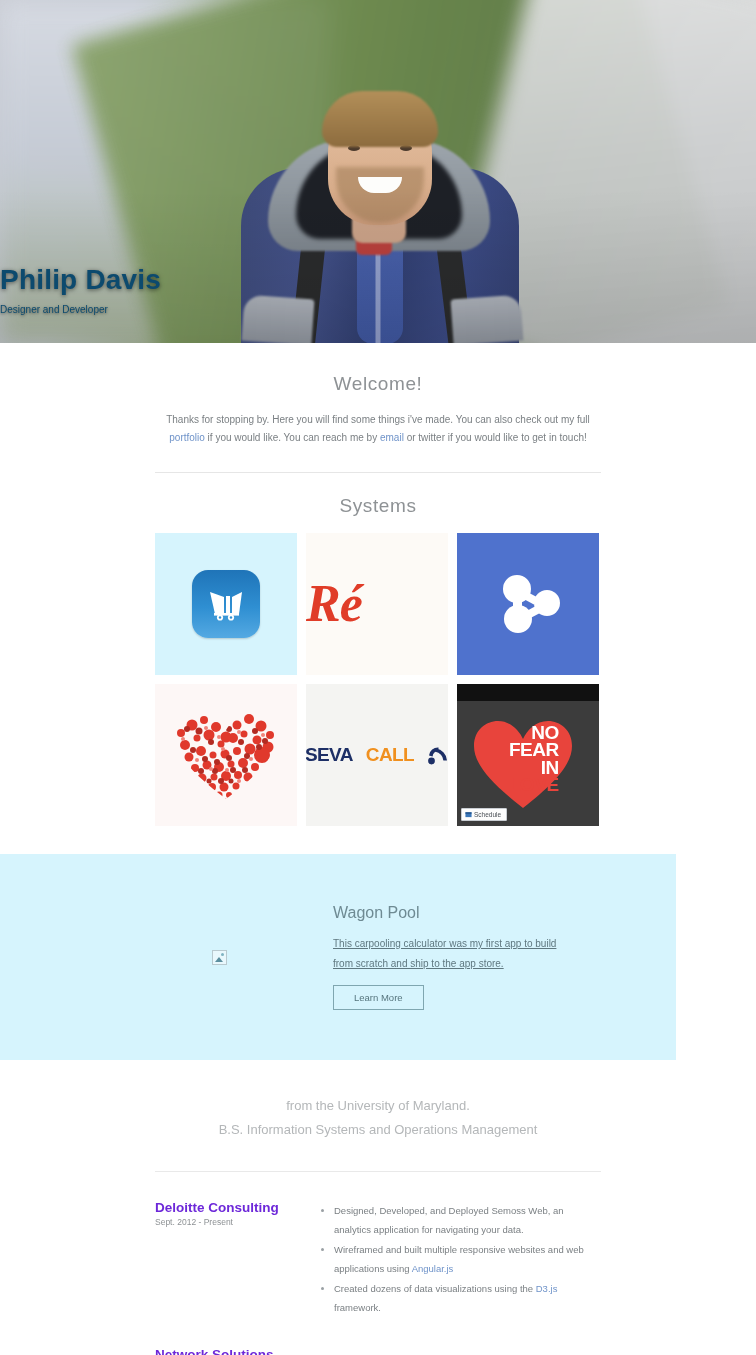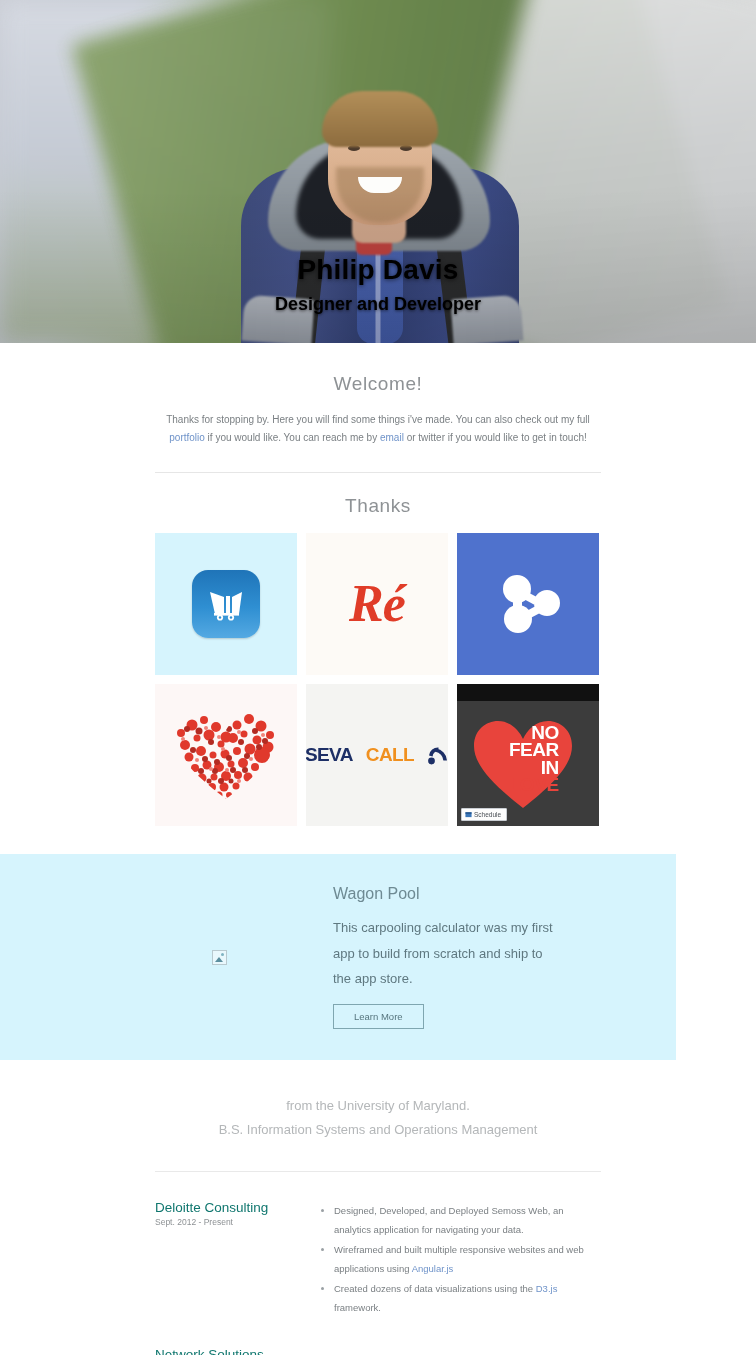--- a/index.html
+++ b/index.html
@@ -131,30 +131,30 @@
   }
   .p-cuff.l { left: 243px; border-radius: 18px 4px 0 0; transform: rotate(4deg); }
   .p-cuff.r { left: 452px; border-radius: 4px 18px 0 0; transform: rotate(-4deg); }
 
   .hero-overlay {
     position: absolute; inset: 0;
     background: linear-gradient(180deg, rgba(0,0,0,0) 55%, rgba(0,0,0,0.10) 100%);
   }
   .hero-text {
     position: absolute; left: 0; right: 0; bottom: 28px;
-    text-align: center;
-    color: #000000;
+    text-align: left;
+    color: #0c4a6e;
   }
   .hero-name {
     font-size: 28px; font-weight: bold; letter-spacing: 0.2px;
     text-shadow: 0 1px 4px rgba(0,0,0,.55);
     margin: 0 0 8px 0; line-height: 1.1;
   }
   .hero-sub {
-    font-size: 18px; font-weight: bold;
+    font-size: 10px; font-weight: normal;
     text-shadow: 0 1px 3px rgba(0,0,0,.55);
     margin: 0;
   }
 
   
   .wrap { width: 446px; margin: 0 auto; }
 
   .sec-title {
     text-align: center;
     font-size: 19px;
@@ -192,21 +192,21 @@
 
   
   .t1 { background: #d6f4fd; display: flex; align-items: center; justify-content: center; }
   .appicon {
     width: 68px; height: 68px; border-radius: 16px;
     background: linear-gradient(180deg, #1f74b8 0%, #2f8fd2 55%, #54a9e2 100%);
     display: flex; align-items: center; justify-content: center;
     box-shadow: 0 1px 2px rgba(0,0,0,.18);
   }
   
-  .t2 { background: #fdfaf6; display: flex; align-items: center; justify-content: center; }
+  .t2 { background: #fdfaf6; display: flex; align-items: center; }
   .re-logo {
     font-family: "Liberation Serif", serif;
     font-style: italic; font-weight: bold;
     font-size: 52px; color: #e03c28; line-height: 1;
     letter-spacing: -1px;
   }
   
   .t3 { background: #4f72cd; display: flex; align-items: center; justify-content: center; }
   
   .t4 { background: #fdf7f6; display: flex; align-items: center; justify-content: center; }
@@ -265,21 +265,21 @@
   .broken-img:after {
     content: ""; position: absolute; right: 2px; top: 2px;
     width: 3px; height: 3px; border-radius: 50%; background: #7fb3c2;
   }
   .band-right { width: 238px; padding-left: 10px; }
   .band-title {
     font-size: 16px; font-weight: normal; color: #6e8a93;
     margin: 0 0 12px 0;
   }
   .band-body {
-    font-size: 13px; line-height: 1.95; color: #5f7880; margin: 0 0 12px 0;
+    font-size: 10px; line-height: 1.95; color: #5f7880; margin: 0 0 12px 0; text-decoration: underline;
   }
   .learn-btn {
     display: inline-block;
     border: 1px solid #7fa6b0;
     background: transparent;
     color: #56757e;
     font-size: 9.5px;
     padding: 6px 20px;
     font-family: "Liberation Sans", sans-serif;
     cursor: pointer;
@@ -291,21 +291,21 @@
     margin: 0; font-size: 13px; line-height: 1.85; color: #b4b7b9; font-weight: normal;
   }
 
   
   .exp-divider { width: 446px; height: 1px; background: #e9e9e9; margin: 29px auto 0 auto; }
   .job {
     width: 446px; margin: 0 auto; display: flex; padding-top: 28px;
   }
   .job-left { width: 165px; padding-right: 10px; }
   .job-name {
-    font-size: 13.5px; color: #0f766e; font-weight: normal; margin: 0 0 2px 0;
+    font-size: 13.5px; color: #6d28d9; font-weight: bold; margin: 0 0 2px 0;
   }
   .job-date { font-size: 8.5px; color: #8d9194; margin: 0; }
   .job-right { flex: 1; }
   .job-right ul { margin: 2px 0 0 0; padding-left: 14px; }
   .job-right li {
     font-size: 9.5px; line-height: 1.95; color: #7b8084; margin-bottom: 2px;
   }
   .job-right li::marker { color: #9aa0a4; }
 </style>
 </head>
@@ -345,21 +345,21 @@
 </div>
 
 <div class="wrap welcome">
   <h2 class="sec-title">Welcome!</h2>
   <p class="welcome-body"><span>Thanks for stopping by. Here you will find some things i've made. You can also check out my full </span><a class="link" href="#">portfolio</a><span> if you would like. You can reach me by </span><a class="link" href="#">email</a><span> or twitter if you would like to get in touch!</span></p>
 </div>
 
 <div class="divider"></div>
 
 <div class="wrap gallery-head">
-  <h2 class="sec-title">Thanks</h2>
+  <h2 class="sec-title">Systems</h2>
 </div>
 
 <div class="grid">
 
   <div class="tile t1">
     <div class="appicon">
       <svg width="40" height="34" viewBox="0 0 40 34">
         <path d="M4 5 L18 10 L18 27 L9 27 Z" fill="#ffffff"></path>
         <path d="M20 9 L20 27 L24 27 L24 9 Z" fill="#ffffff"></path>
         <path d="M36 5 L26 10 L26 27 L33 27 Z" fill="#ffffff"></path>

